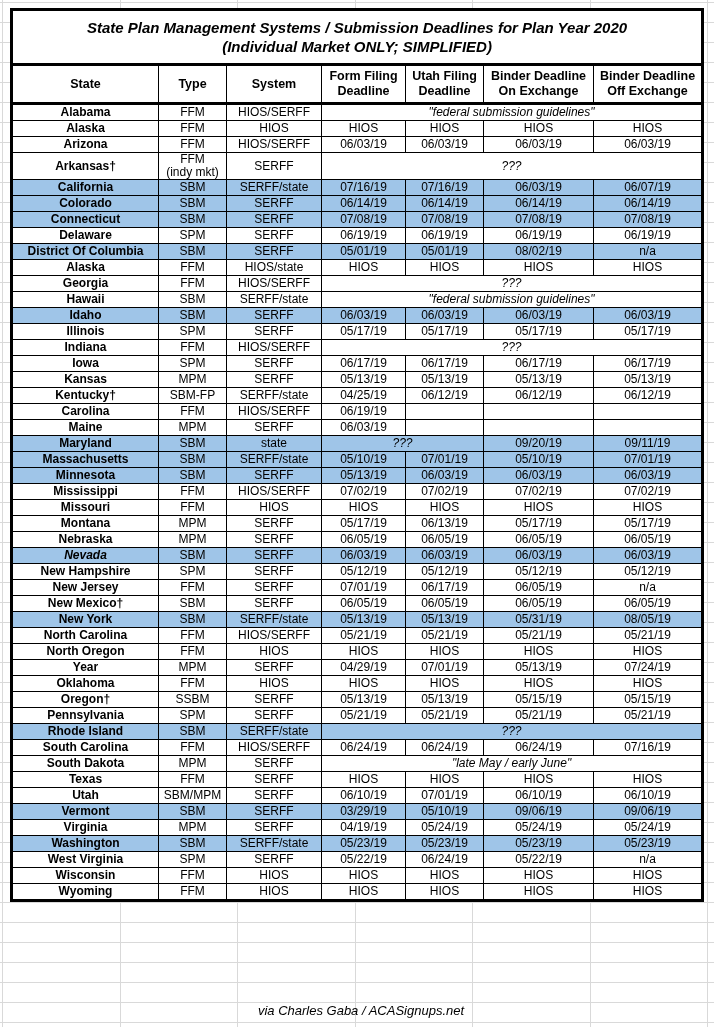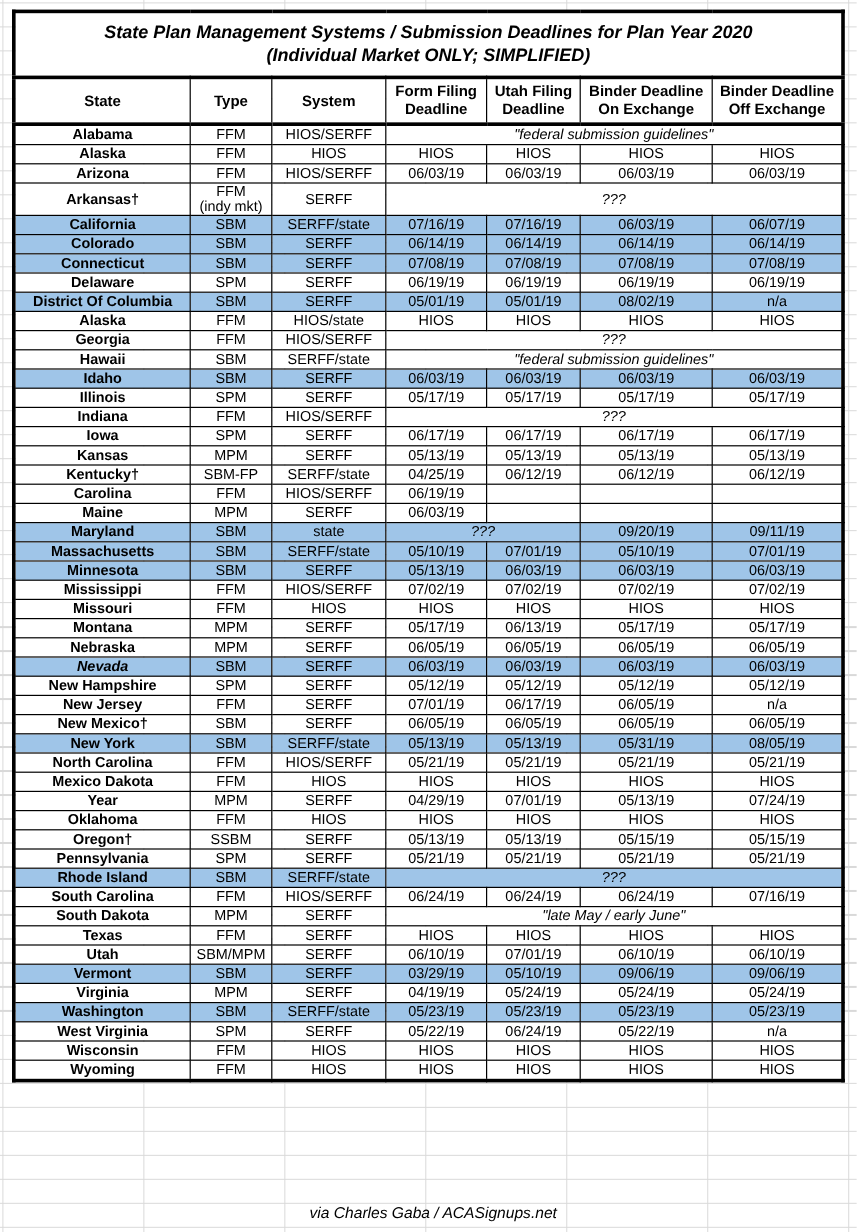--- a/index.html
+++ b/index.html
@@ -359,21 +359,21 @@
       <tr>
         <td class="state">North Carolina</td>
         <td class="type">FFM</td>
         <td class="system">HIOS/SERFF</td>
         <td class="val">05/21/19</td>
         <td class="val">05/21/19</td>
         <td class="val">05/21/19</td>
         <td class="val">05/21/19</td>
       </tr>
       <tr>
-        <td class="state">Mexico Dakota</td>
+        <td class="state">North Oregon</td>
         <td class="type">FFM</td>
         <td class="system">HIOS</td>
         <td class="val">HIOS</td>
         <td class="val">HIOS</td>
         <td class="val">HIOS</td>
         <td class="val">HIOS</td>
       </tr>
       <tr>
         <td class="state">Year</td>
         <td class="type">MPM</td>

